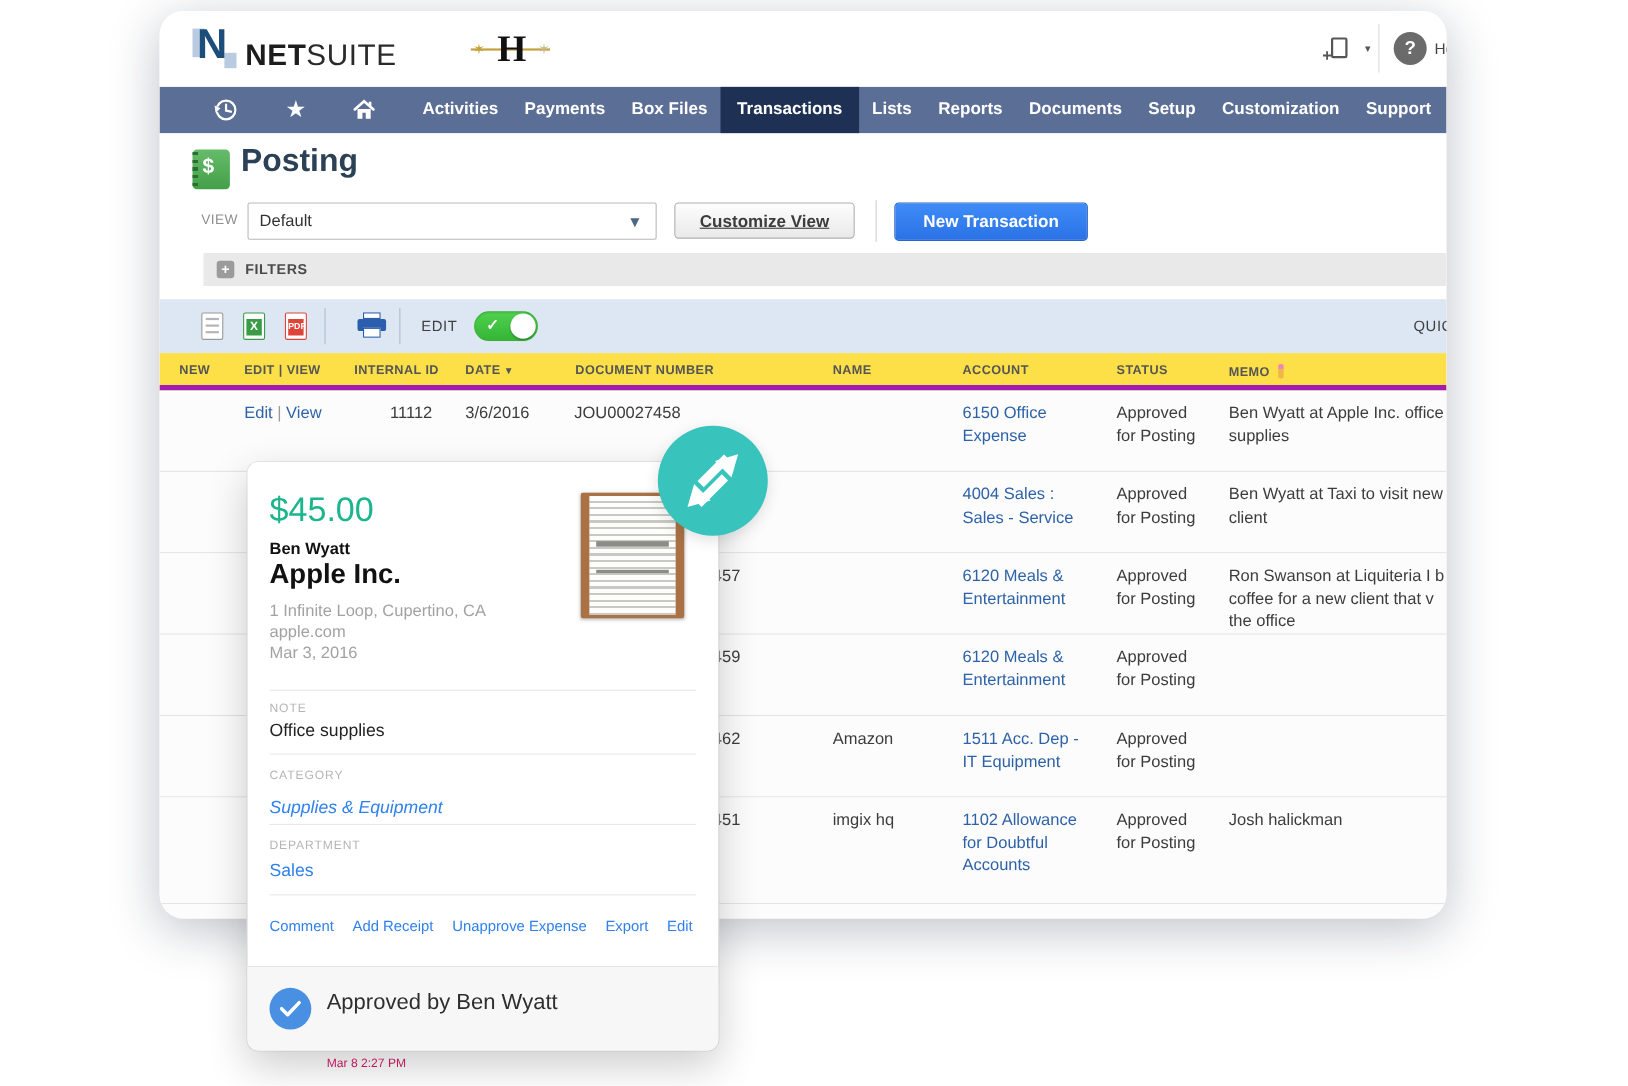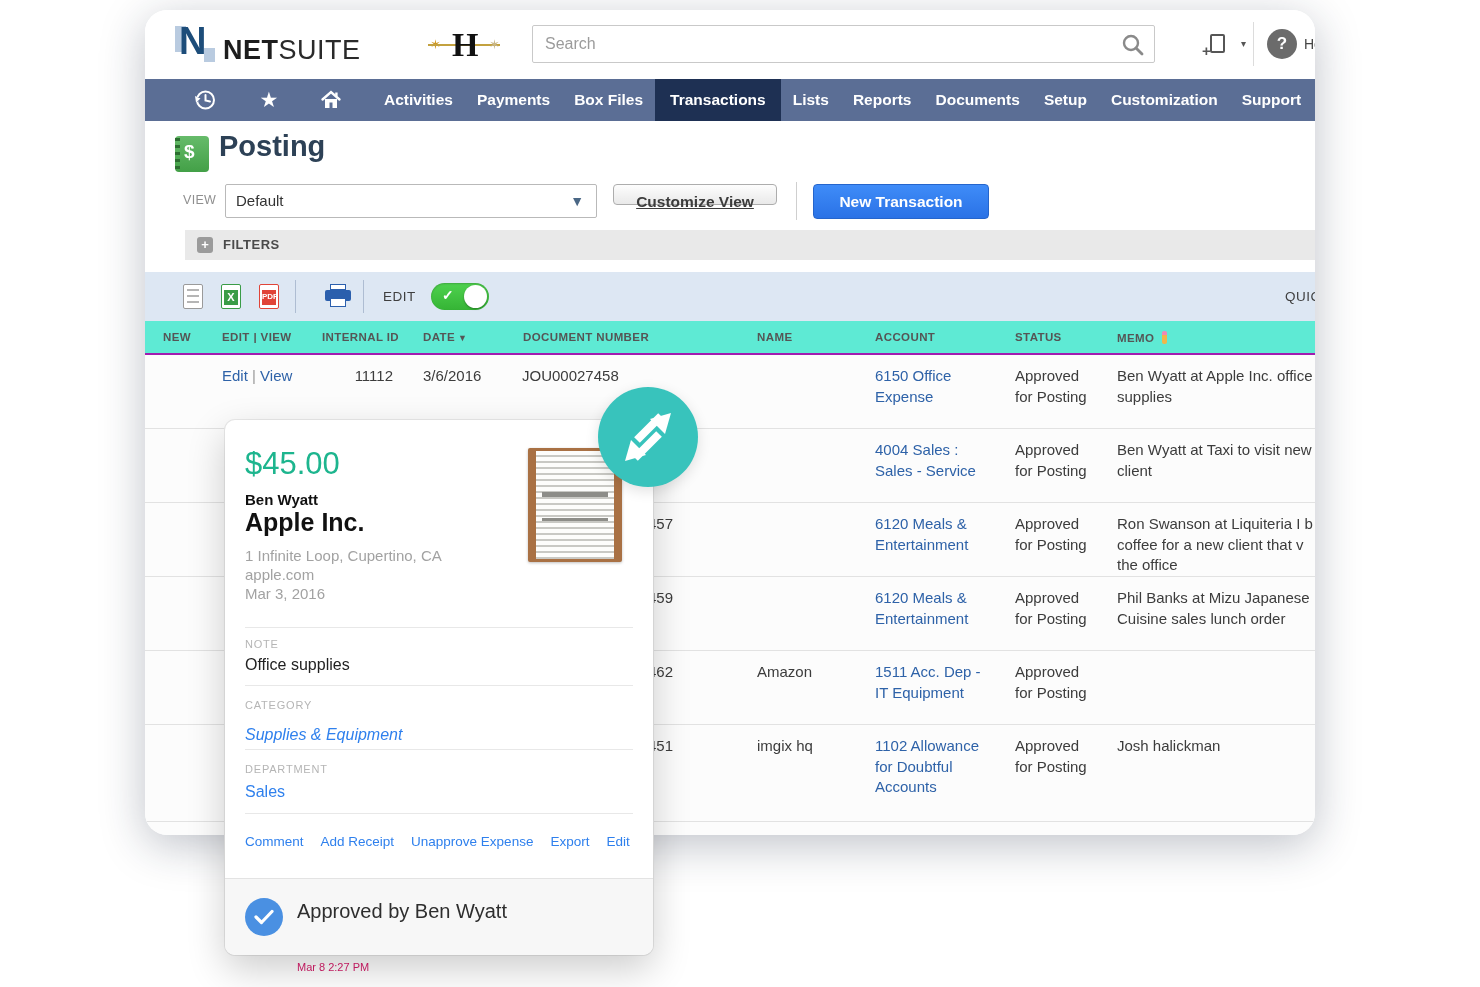--- a/index.html
+++ b/index.html
@@ -44,21 +44,21 @@
   .star-glyph { font-size:21px; line-height:24px; text-align:center; width:24px; display:block; }
 
   
   .journal-icon { position:absolute; left:30px; top:126px; width:34px; height:36px; background:linear-gradient(#66bb6a,#43a047); border-radius:4px; }
   .journal-icon .bind { position:absolute; left:0; top:2px; bottom:2px; width:5px; background:repeating-linear-gradient(#2c6e30 0 3px, transparent 3px 7px); }
   .journal-icon .d { position:absolute; left:9px; top:5px; color:#fff; font-weight:700; font-size:19px; }
   .page-title { position:absolute; left:74px; top:120px; font-size:29px; font-weight:700; color:#2d4156; }
   .view-label { position:absolute; left:38px; top:183px; font-size:12.5px; color:#8f8f8f; letter-spacing:.3px; }
   .view-select { position:absolute; left:80px; top:174px; width:372px; height:34px; background:#fff; border:1px solid #b9b9b9; border-radius:2px; font-size:15px; color:#333; line-height:32px; padding-left:10px; }
   .view-select .caret { position:absolute; right:12px; top:0; color:#4a6785; font-size:14px; }
-  .btn-customize { position:absolute; left:468px; top:174px; width:164px; height:21px; background:linear-gradient(#fdfdfd,#e9e9e9); border:1px solid #adadad; border-radius:4px; font-size:15.5px; font-weight:700; color:#3c3c3c; text-align:center; line-height:33px;text-decoration:underline; }
+  .btn-customize { position:absolute; left:468px; top:174px; width:164px; height:33px; background:linear-gradient(#fdfdfd,#e9e9e9); border:1px solid #adadad; border-radius:4px; font-size:15.5px; font-weight:700; color:#3c3c3c; text-align:center; line-height:33px;text-decoration:underline; }
   .mid-vdiv { position:absolute; left:651px; top:172px; width:1px; height:38px; background:#cfcfcf; }
   .btn-newtx { position:absolute; left:668px; top:174px; width:176px; height:35px; background:linear-gradient(#3f8cf8,#2a72e6); border:1px solid #2565cc; border-radius:4px; font-size:15.5px; font-weight:700; color:#fff; text-align:center; line-height:33px; }
 
   
   .filters { position:absolute; left:40px; top:220px; width:1130px; height:30px; background:#e9e9e9; }
   .filters .plus { position:absolute; left:12px; top:7px; width:16px; height:16px; background:#9b9b9b; border-radius:3px; color:#fff; font-weight:800; font-size:13px; text-align:center; line-height:15px; }
   .filters .lbl { position:absolute; left:38px; top:7px; font-size:13px; font-weight:700; color:#4a4a4a; letter-spacing:.5px; }
   .toolbar { position:absolute; left:0; top:262px; width:1170px; height:49px; background:#dde7f3; }
   .fico { position:absolute; top:12px; width:20px; height:25px; background:#fff; border-radius:2px; }
   .fico.plain { left:38px; border:1.5px solid #9a9a9a; }
@@ -72,21 +72,21 @@
   .printer .p1 { position:absolute; left:5px; top:0; width:16px; height:6px; background:#fff; border:1px solid #2b5fad; }
   .printer .p2 { position:absolute; left:0; top:6px; width:26px; height:11px; background:#2b5fad; border-radius:2px; }
   .printer .p3 { position:absolute; left:5px; top:14px; width:16px; height:9px; background:#fff; border:1px solid #2b5fad; }
   .edit-lbl { position:absolute; left:238px; top:17px; font-size:13.5px; color:#3f3f3f; letter-spacing:.5px; }
   .toggle { position:absolute; left:286px; top:11px; width:58px; height:27px; border-radius:14px; background:linear-gradient(#4fd24f,#35b435); box-shadow:inset 0 1px 2px rgba(0,0,0,.2); }
   .toggle .chk { position:absolute; left:11px; top:4px; color:#fff; font-weight:800; font-size:14px; }
   .toggle .knob { position:absolute; right:2px; top:2px; width:23px; height:23px; border-radius:50%; background:#fff; box-shadow:0 1px 2px rgba(0,0,0,.3); }
   .quick-lbl { position:absolute; left:1140px; top:17px; font-size:13.5px; color:#3f3f3f; letter-spacing:.5px; white-space:nowrap; }
 
   
-  .thead { position:absolute; left:0; top:311px; width:1170px; height:34px; background:#5eead4; border-bottom:2px solid #a21caf; }
+  .thead { position:absolute; left:0; top:311px; width:1170px; height:34px; background:#fde047; border-bottom:5px solid #a21caf; }
   .th { position:absolute; top:10px; font-size:11.5px; font-weight:700; color:#555; letter-spacing:.4px; white-space:nowrap; }
   .rows { position:absolute; left:0; top:345px; width:1170px; }
   .trow { position:relative; width:1170px; border-bottom:1px solid #e2e2e2; background:#fcfcfc; }
   .c { position:absolute; top:11px; font-size:15px; line-height:20.5px; color:#3c3c3c; }
   .col-editview { left:77px; white-space:nowrap; }
   .col-id { left:162px; width:86px; text-align:right; }
   .col-date { left:278px; }
   .col-doc { left:377px; }
   .col-docfrag { left:503px; }
   .col-name { left:612px; white-space:nowrap; }
@@ -142,29 +142,20 @@
       </div>
       <div class="brand"><span class="b">NET</span><span class="l">SUITE</span></div>
 
       <div class="company-logo">
         <span class="orn left">✶</span>
         <span class="hline"></span>
         <span class="h">H</span>
         <span class="orn right">✶</span>
       </div>
 
-      <div class="search-bar">
-        <input type="text" placeholder="Search" style="">
-        <span class="mag">
-          <svg width="26" height="26" viewBox="0 0 26 26">
-              <circle cx="11" cy="11" r="7" fill="none" stroke="#8a8a8a" stroke-width="2.4"></circle>
-              <line x1="16" y1="16" x2="22" y2="22" stroke="#8a8a8a" stroke-width="2.8" stroke-linecap="round"></line>
-            </svg>
-        </span>
-      </div>
 
       <div class="createnew">
         <div class="page"></div>
         <div class="plus">+</div>
         <div class="caret">▾</div>
       </div>
       <div class="top-vdiv"></div>
       <div class="help-circle">?</div>
       <span class="help-label">Help</span>
     </div>
@@ -293,24 +284,20 @@
             <div>Ron Swanson at Liquiteria I b</div>
             <div>coffee for a new client that v</div>
             <div>the office</div>
           </span>
       </div>
 
       <div class="trow" style="height:74px;">
         <span class="c col-docfrag">459</span>
         <a class="c col-account lnk">6120 Meals &amp; Entertainment</a>
         <span class="c col-status">Approved for Posting</span>
-        <span class="c col-memo">
-            <div>Phil Banks at Mizu Japanese</div>
-            <div>Cuisine sales lunch order</div>
-          </span>
       </div>
 
       <div class="trow" style="height:74px;">
         <span class="c col-docfrag">462</span>
         <span class="c col-name">Amazon</span>
         <a class="c col-account lnk">1511 Acc. Dep - IT Equipment</a>
         <span class="c col-status">Approved for Posting</span>
       </div>
 
       <div class="trow" style="height:97px;">

